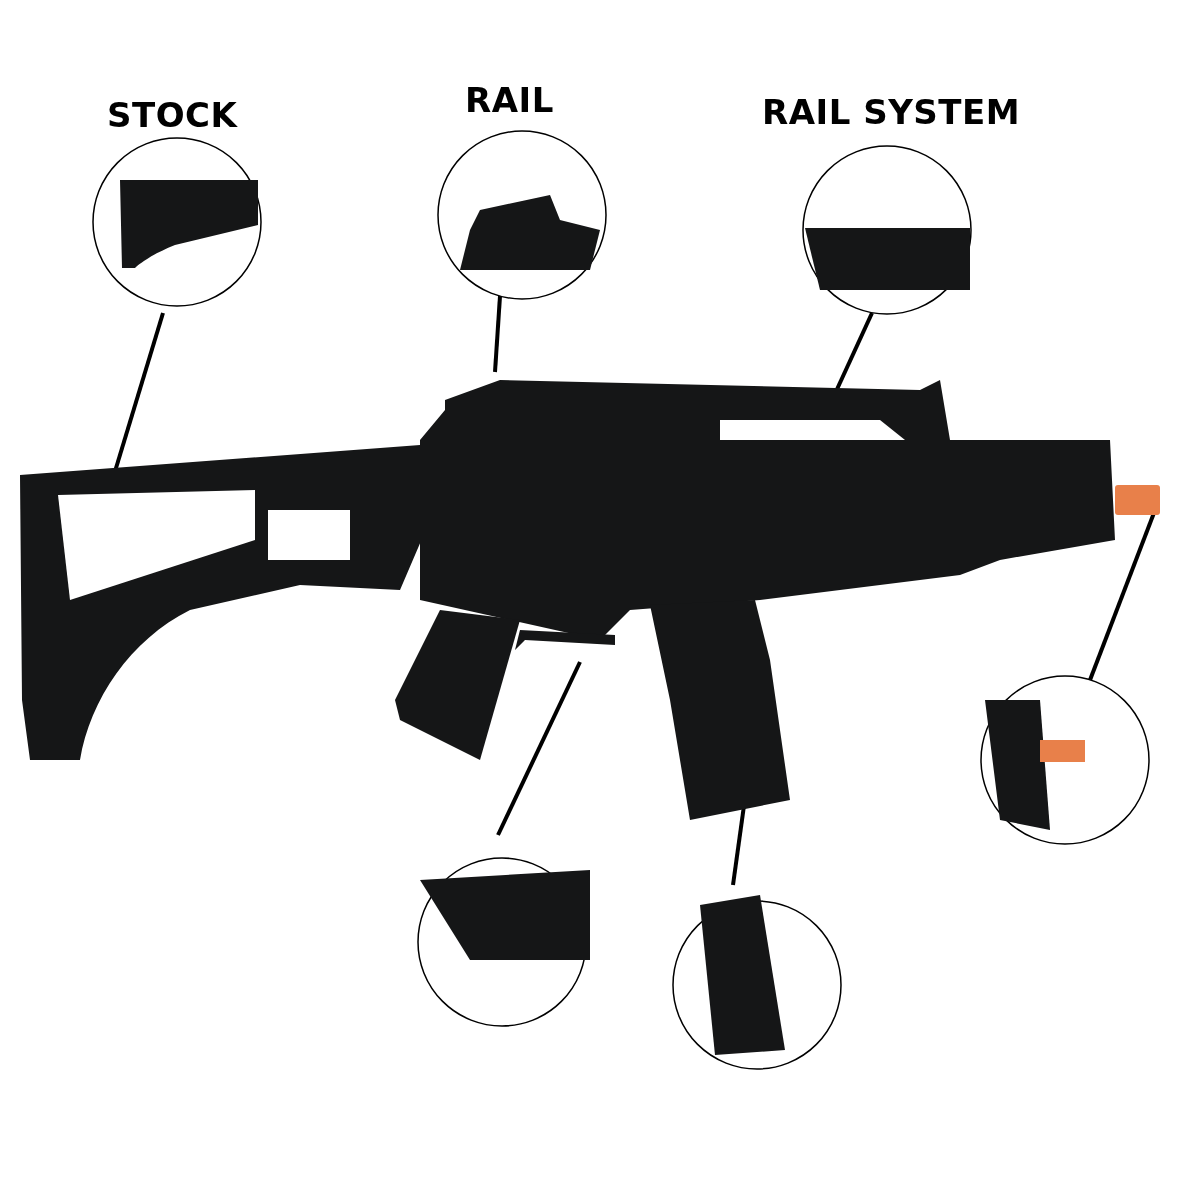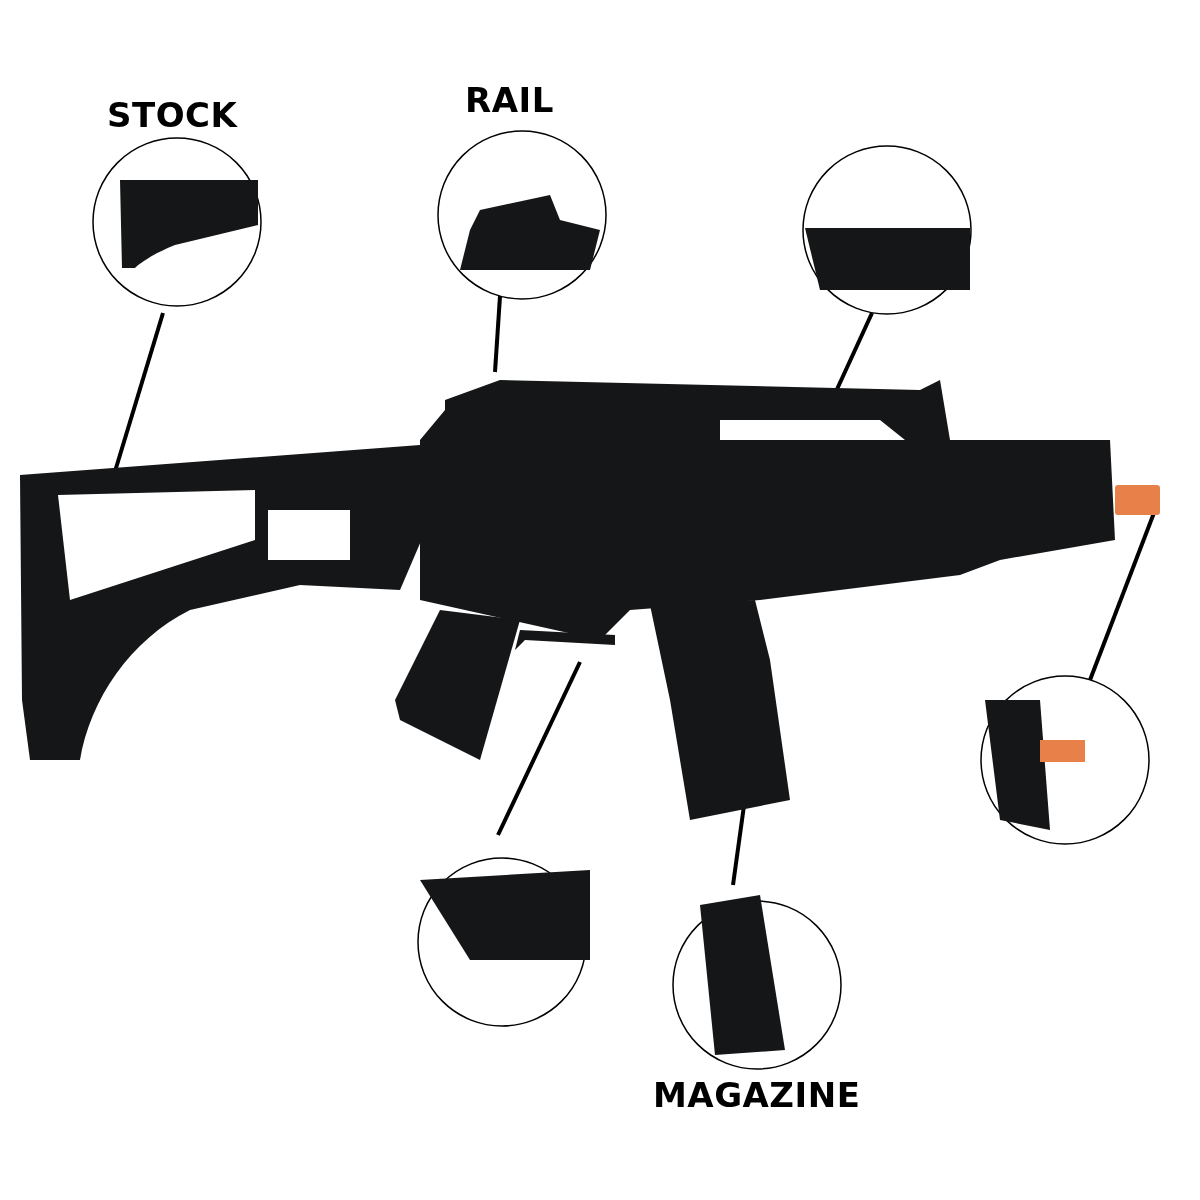--- a/index.html
+++ b/index.html
@@ -57,14 +57,14 @@
       <path d="M805,228 L970,228 L970,290 L820,290 Z"></path>
       <path d="M985,700 L1040,700 L1050,830 L1000,820 Z"></path>
       <rect x="1040" y="740" width="45" height="22" fill="#e8804a"></rect>
       <path d="M420,880 L590,870 L590,960 L470,960 Z"></path>
       <path d="M700,905 L760,895 L785,1050 L715,1055 Z"></path>
     </g>
   </svg>
 
   <div class="label" style="left:107px;top:95px;">STOCK</div>
   <div class="label" style="left:465px;top:80px;">RAIL</div>
-  <div class="label" style="left:653px;top:1075px;">MAGAZINE</div>
+  <div class="label" style="left:762px;top:92px;">RAIL SYSTEM</div>
 </div>
 
 </body></html>

